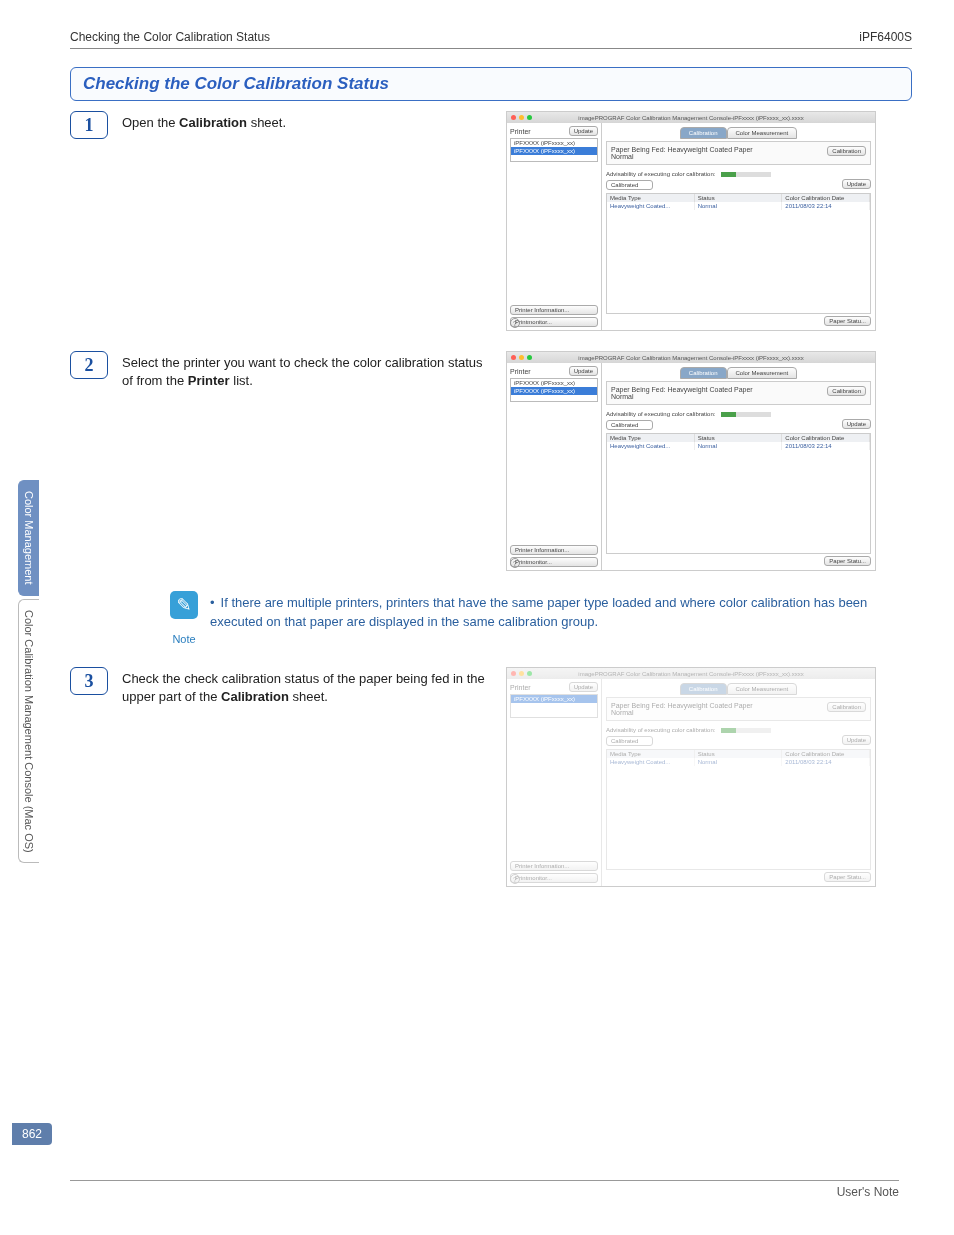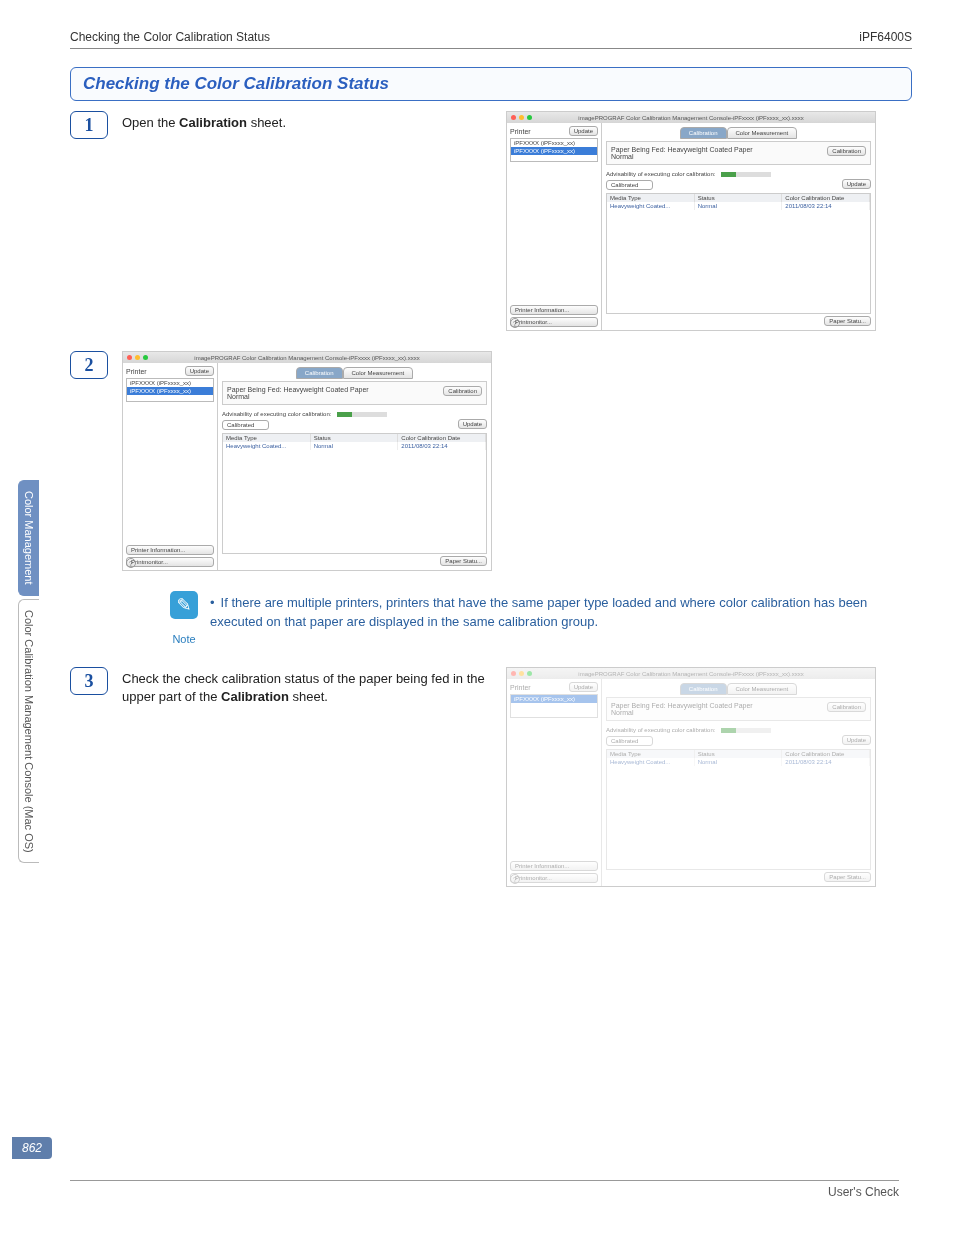--- a/index.html
+++ b/index.html
@@ -219,27 +219,26 @@
     color:#555;
   }
   .side-tab.active {
     background:#6f90c2;
     color:#fff;
     border-color:#6f90c2;
   }
   .page-num {
     position:absolute;
     left: 12px;
-    bottom: 76px;
+    bottom: 90px;
     background:#5f7eab;
     color:#fff;
     font-size:12px;
     padding: 4px 10px;
     border-radius: 0 4px 4px 0;
-    font-style: italic;
   }
   .footer {
     position:absolute;
     bottom: 36px;
     left:70px; right:55px;
     border-top:1px solid #999;
     text-align:right;
     font-size:12px;
     color:#555;
     padding-top:4px;
@@ -327,20 +326,23 @@
               <span class="ss-btn">Paper Statu...</span>
             </div>
           </div>
         </div>
       </div>
     </div>
   </div>
 
   <div class="step-row">
     <div class="step-num-box">2</div>
+    <div class="step-text">
+      <span>Select the printer you want to check the color calibration status of from the </span><b>Printer</b><span> list.</span>
+    </div>
     <div class="step-shot">
       <div class="screenshot">
         <div class="ss-titlebar">
           <span class="tl-dot red"></span>
           <span class="tl-dot yel"></span>
           <span class="tl-dot grn"></span>
           <span class="ss-title">imagePROGRAF Color Calibration Management Console-iPFxxxx (iPFxxxx_xx).xxxx</span>
         </div>
         <div class="ss-body">
           <div class="ss-left">
@@ -482,14 +484,14 @@
     </div>
   </div>
 
   <div class="side-tabs">
     <div class="side-tab active">Color Management</div>
     <div class="side-tab">Color Calibration Management Console (Mac OS)</div>
   </div>
 
   <div class="page-num">862</div>
 
-  <div class="footer">User's Check</div>
+  <div class="footer">User's Note</div>
 </div>
 
 </body></html>

